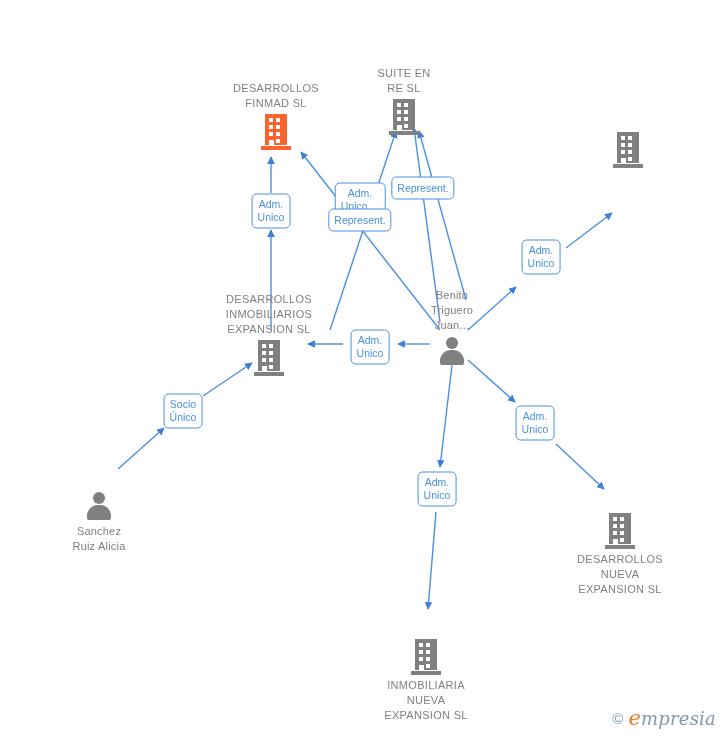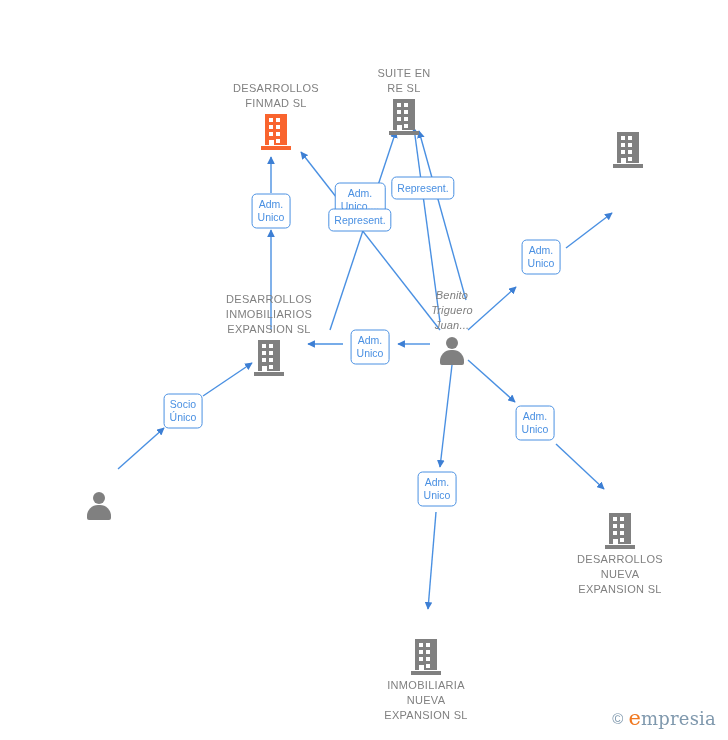--- a/index.html
+++ b/index.html
@@ -144,20 +144,21 @@
     gap: 5px;
     font-size: 17px;
     color: #7f98ad;
   }
   #watermark .cmark {
     font-size: 15px;
     color: #7f98ad;
   }
   #watermark .brand {
     font-family: "DejaVu Serif", serif;
+    font-style: italic;
     font-size: 18px;
     color: #7f98ad;
     letter-spacing: 0.2px;
   }
   #watermark .brand .e {
     color: #f07820;
     font-size: 21px;
   }
 </style>
 </head>
@@ -269,33 +270,35 @@
         <span class="win" style="left:15px; top:11px;"></span>
         <span class="win" style="left:8px;  top:18px;"></span>
         <span class="win" style="left:15px; top:18px;"></span>
         <span class="win" style="left:15px; top:25px;"></span>
         <span class="door"></span>
         <span class="base"></span>
       </span>
     </span>
   </div>
 
-  <div class="node person label-top" style="left:452px; top:270px;font-style:italic;">
+  <div class="node person label-top" style="left:452px; top:270px;">
     <span class="node-label">Benito
 Triguero
 Juan...</span>
     <span class="icon-wrap">
       <span class="psn"><span class="head"></span><span class="torso"></span></span>
     </span>
   </div>
 
   <div class="node person label-bottom" style="left:99px; top:473px;">
     <span class="icon-wrap">
       <span class="psn"><span class="head"></span><span class="torso"></span></span>
     </span>
+    <span class="node-label">Sanchez
+Ruiz Alicia</span>
   </div>
 
   <div class="node company label-bottom" style="left:620px; top:495px;">
     <span class="icon-wrap">
       <span class="bld">
         <span class="body"></span>
         <span class="win" style="left:8px;  top:4px;"></span>
         <span class="win" style="left:15px; top:4px;"></span>
         <span class="win" style="left:8px;  top:11px;"></span>
         <span class="win" style="left:15px; top:11px;"></span>

